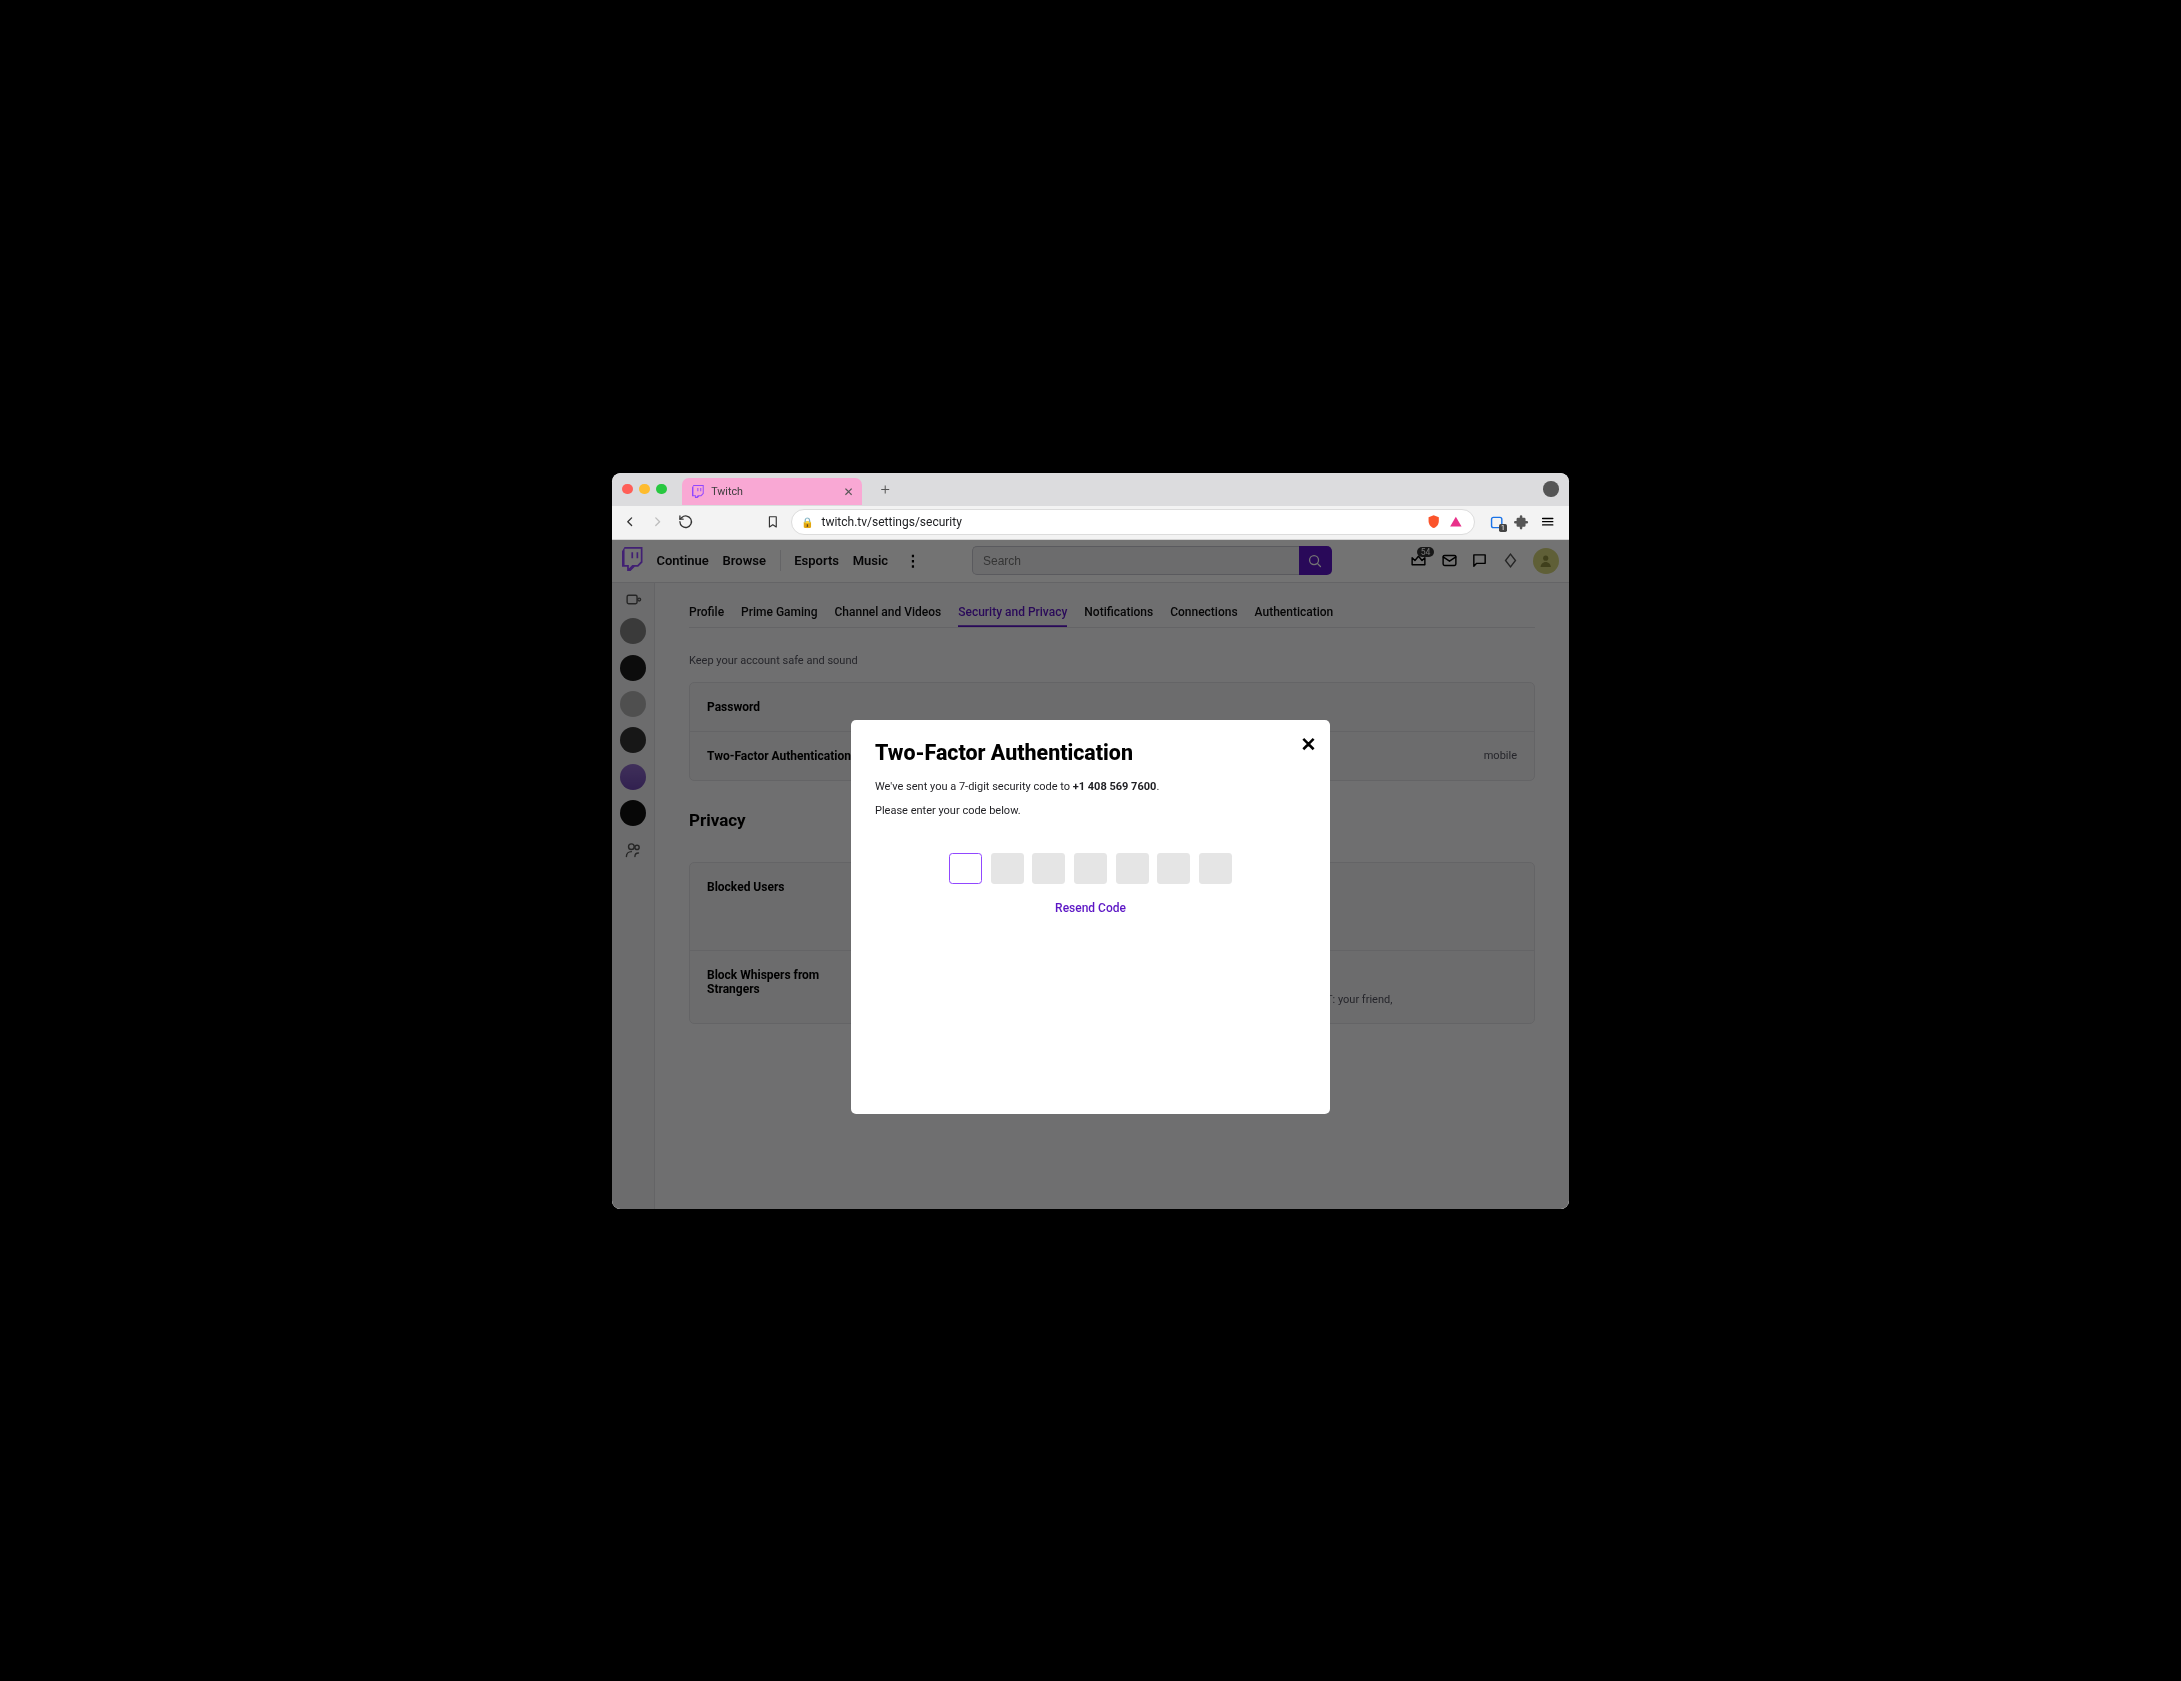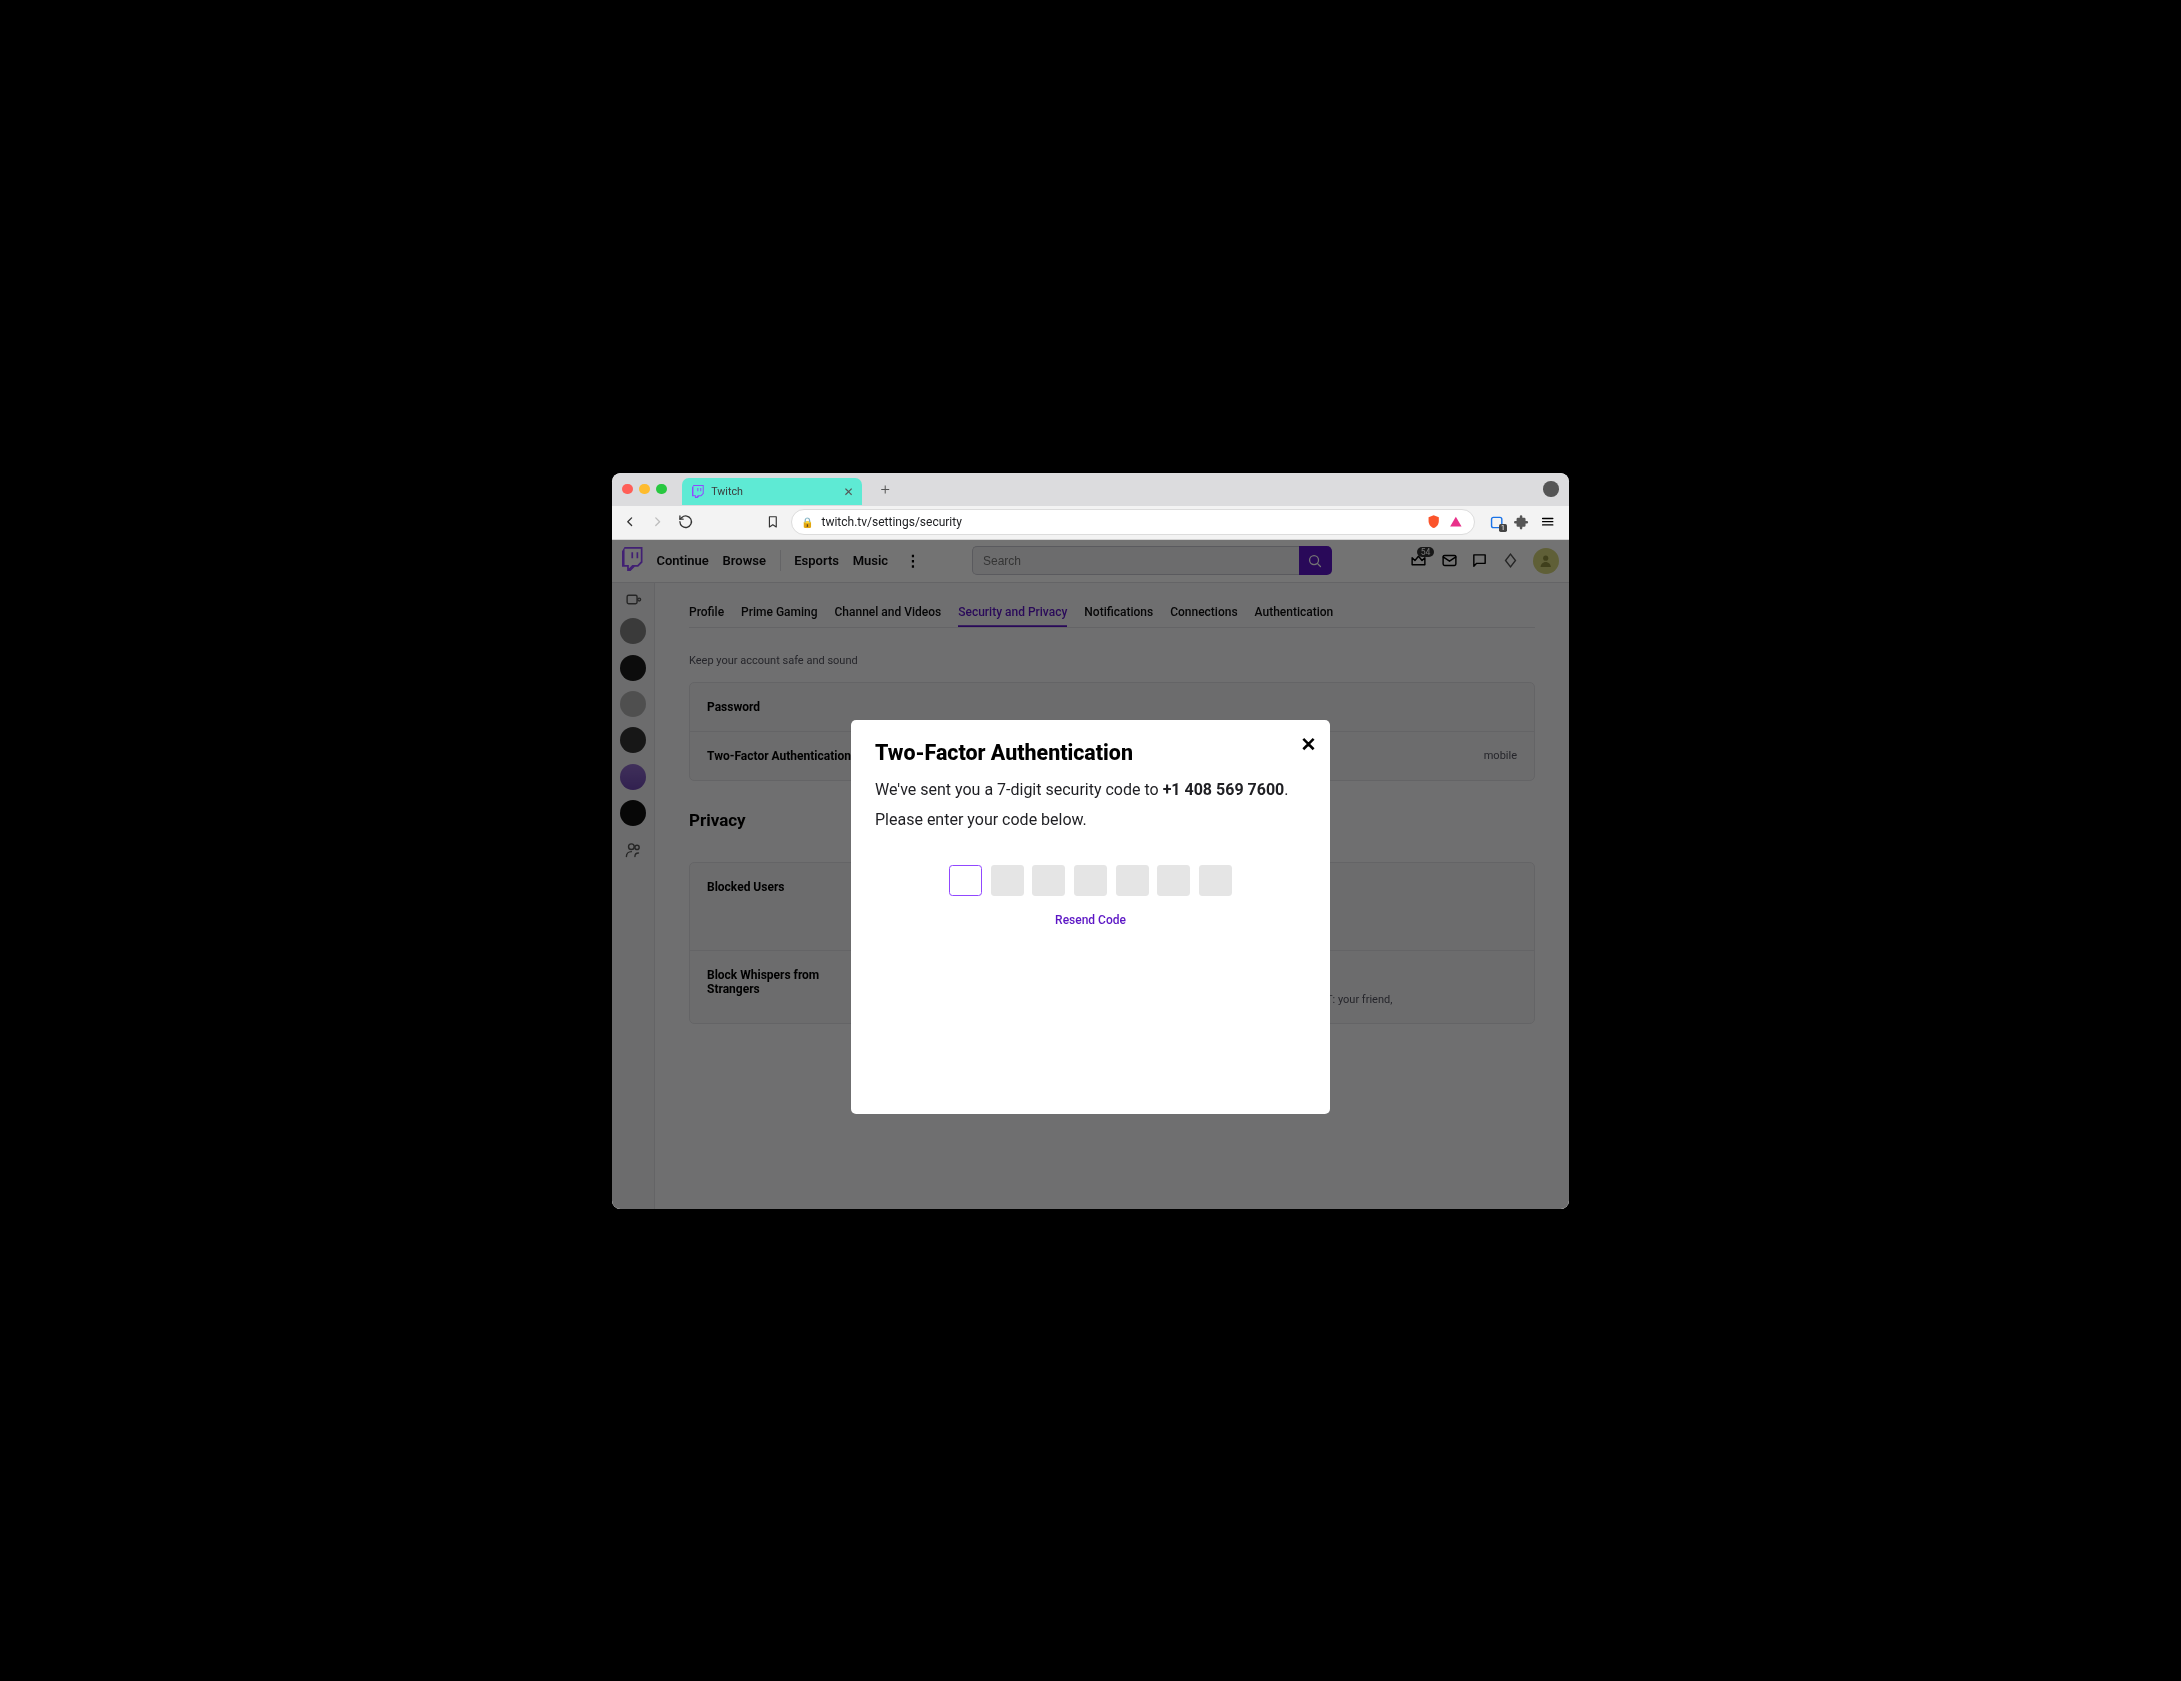--- a/index.html
+++ b/index.html
@@ -43,21 +43,21 @@
     padding-left: 10.3px;
     gap: 6.8px;
   }
   .traffic-lights { display:flex; gap:6.8px; margin-right:8.6px;}
   .tl { width:10.3px;height:10.3px;border-radius:50%; }
   .tl.red{background:#ff5f57;}
   .tl.yellow{background:#febc2e;}
   .tl.green{background:#28c840;}
   .browser-tab {
     display:flex;align-items:center;gap:6.8px;
-    background:#5eead4;
+    background:#f9a8d4;
     height:27px;padding:0 8.6px;
     border-radius:6.8px 6.8px 0 0;
     margin-top:5.1px;
     min-width:180px;
     font-size:10.7px;color:#3b3b3b;
     justify-content: space-between;
   }
   .browser-tab .tab-left{display:flex;align-items:center;gap:6.8px;}
   .tab-favicon {
     width:13.7px;height:13.7px;display:inline-flex;align-items:center;justify-content:center;
@@ -154,21 +154,21 @@
     padding-top:180px;
   }
   .modal{
     width:479px;background:#fff;border-radius:5.1px;
     padding:20.5px 24px 17px;position:relative;
     display:flex;flex-direction:column;
     min-height:394px;
   }
   .modal .close{position:absolute;top:13.7px;right:13.7px;font-size:19px;font-weight:700;cursor:pointer;}
   .modal h3{font-size:21.4px;font-weight:800;margin:0 0 15.4px;}
-  .modal p{font-size:16px;color:#1f1f23;margin:0 0 10.3px;}
+  .modal p{font-size:11px;color:#1f1f23;margin:0 0 10.3px;}
   .modal p .phone{font-weight:700;}
   .code-inputs{display:flex;gap:8.6px;justify-content:center;margin:26px 0 17px;}
   .code-inputs input{
     width:33px;height:31px;text-align:center;font-size:13.7px;
     border:none;background:var(--twitch-input-bg);border-radius:3.4px;outline:none;
   }
   .code-inputs input:first-child{background:#fff;border:1.7px solid var(--twitch-purple);}
   .resend{text-align:center;color:var(--link-purple);font-size:12px;font-weight:500;cursor:pointer;}
   .modal-actions{margin-top:auto;display:flex;justify-content:flex-end;gap:8.6px;padding-top:17px;}
   .btn{padding:6px 12px;font-size:11px;font-weight:700;border-radius:3.4px;border:none;cursor:pointer;}

